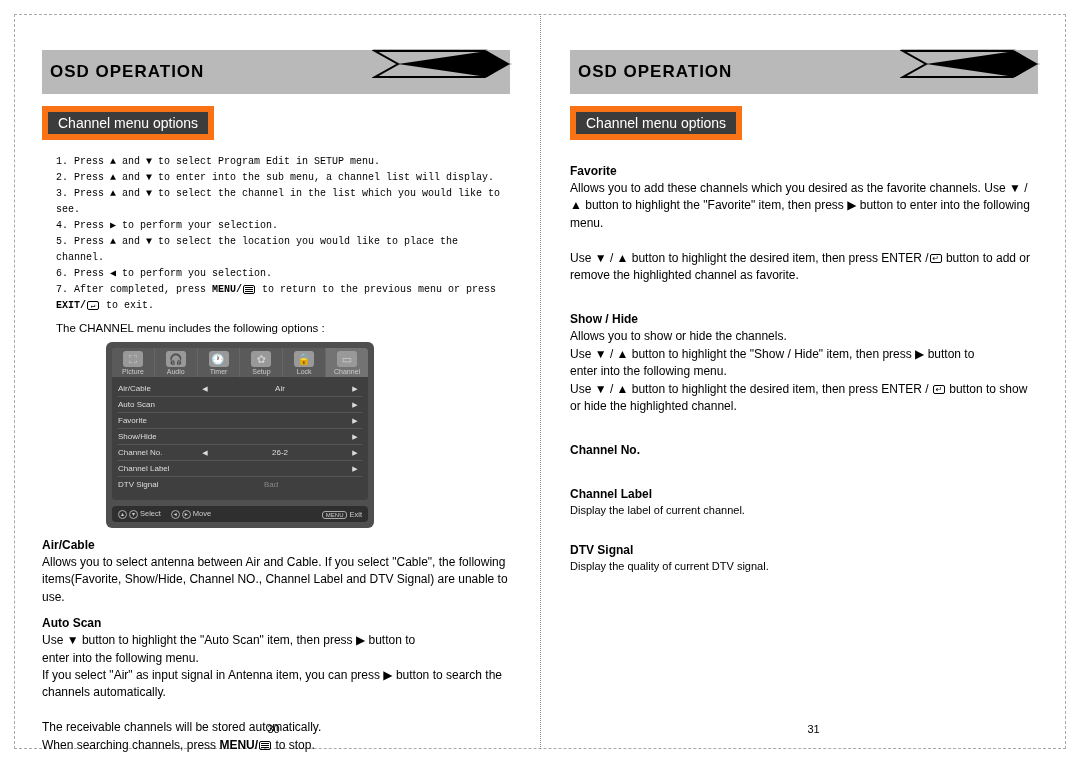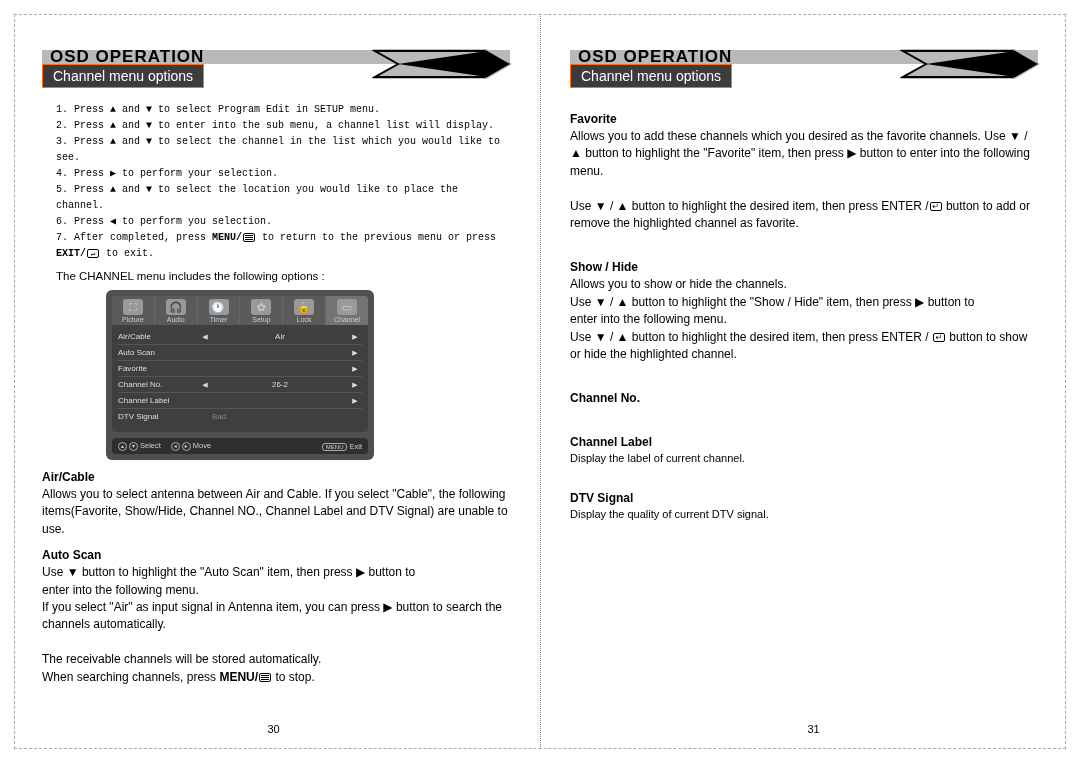--- a/index.html
+++ b/index.html
@@ -2,24 +2,24 @@
 <html><head>
 <meta charset="utf-8">
 <style>
   * { box-sizing: border-box; margin: 0; padding: 0; }
   body { background: #fff; font-family: Arial, Helvetica, sans-serif; color: #000; width: 1080px; height: 763px; position: relative; }
   .spread { display: flex; width: 100%; height: 100%; }
   .page { flex: 1; position: relative; padding: 50px 30px 30px 42px; }
   .page.right { padding: 50px 42px 30px 30px; }
   .gutter-line { position: absolute; left: 50%; top: 14px; bottom: 14px; border-left: 1px dotted #888; }
   .dashed-border { position: absolute; top: 14px; left: 14px; right: 14px; bottom: 14px; border: 1px dashed #aaa; pointer-events:none;}
-  .header-bar { background: #b9b9b9; padding: 3px 8px 3px 8px; position: relative; height: 14px; display:flex; align-items:center; }
+  .header-bar { background: #b9b9b9; padding: 3px 8px 3px 8px; position: relative; height: 44px; display:flex; align-items:center; }
   .header-title { font-size: 17px; font-weight: bold; letter-spacing: 1px; color:#000; }
   .header-arrow { position: absolute; right: -2px; top: -1px; width: 140px; height: 30px; }
-  .subheader { background: #3c3c3c; color: #fff; display: inline-block; padding: 3px 10px; font-size: 14px; margin-top: 0; border:1px solid #f97316;}
+  .subheader { background: #3c3c3c; color: #fff; display: inline-block; padding: 3px 10px; font-size: 14px; margin-top: 12px; border:6px solid #f97316;}
   .step-list { margin: 14px 0 8px 14px; font-size: 10px; line-height: 1.6; font-family: Liberation Mono, monospace; }
   .step-list .step { margin-bottom: 0px; }
   .intro { font-size: 11.5px; margin: 6px 0 8px 14px; }
   .osd-panel { width: 268px; margin: 6px 0 10px 64px; background: #4f4f4f; border-radius: 6px; color:#ccc; font-size:9px; padding:6px; }
   .osd-tabs { display:flex; gap:1px; background:#666; border-radius:4px 4px 0 0; overflow:hidden; }
   .osd-tab { flex:1; background:#5a5a5a; text-align:center; padding:3px 0 2px 0; font-size:7px; color:#ccc;}
   .osd-tab.active { background:#737373; }
   .osd-tab .ticon { width:20px; height:16px; margin:0 auto 1px auto; background:#999; border-radius:3px; display:flex; align-items:center; justify-content:center; font-size:11px;}
   .osd-body { background:#3f3f3f; border-radius:0 0 4px 4px; padding:4px 6px 8px 6px; }
   .osd-row { display:flex; align-items:center; border-bottom:1px solid #555; padding:3px 0; font-size:8px; color:#ddd;}
@@ -91,35 +91,41 @@
             <span class="val"></span>
             <span class="arrow-r">▶</span>
           </div>
         <div class="osd-row">
             <span class="lbl">Favorite</span>
             <span class="arrow-l"></span>
             <span class="val"></span>
             <span class="arrow-r">▶</span>
           </div>
         <div class="osd-row">
+            <span class="lbl">Show/Hide</span>
+            <span class="arrow-l"></span>
+            <span class="val"></span>
+            <span class="arrow-r">▶</span>
+          </div>
+        <div class="osd-row">
             <span class="lbl">Channel No.</span>
             <span class="arrow-l">◀</span>
             <span class="val">26-2</span>
             <span class="arrow-r">▶</span>
           </div>
         <div class="osd-row">
             <span class="lbl">Channel Label</span>
             <span class="arrow-l"></span>
             <span class="val"></span>
             <span class="arrow-r">▶</span>
           </div>
         <div class="osd-row">
             <span class="lbl">DTV Signal</span>
             <span class="arrow-l"></span>
-            <span class="val" style="text-align:left; padding-right:18px; color:#888;">Bad</span>
+            <span class="val" style="text-align:center; padding-right:18px; color:#888;">Bad</span>
             <span class="arrow-r"></span>
           </div>
       </div>
       <div class="osd-footer">
         <span><span class="round-sym">▴</span><span class="round-sym">▾</span><span>Select</span></span>
         <span><span class="round-sym">◂</span><span class="round-sym">▸</span><span>Move</span></span>
         <span style="margin-left:auto"><span class="pill-sym">MENU</span><span>Exit</span></span>
       </div>
     </div>
 

